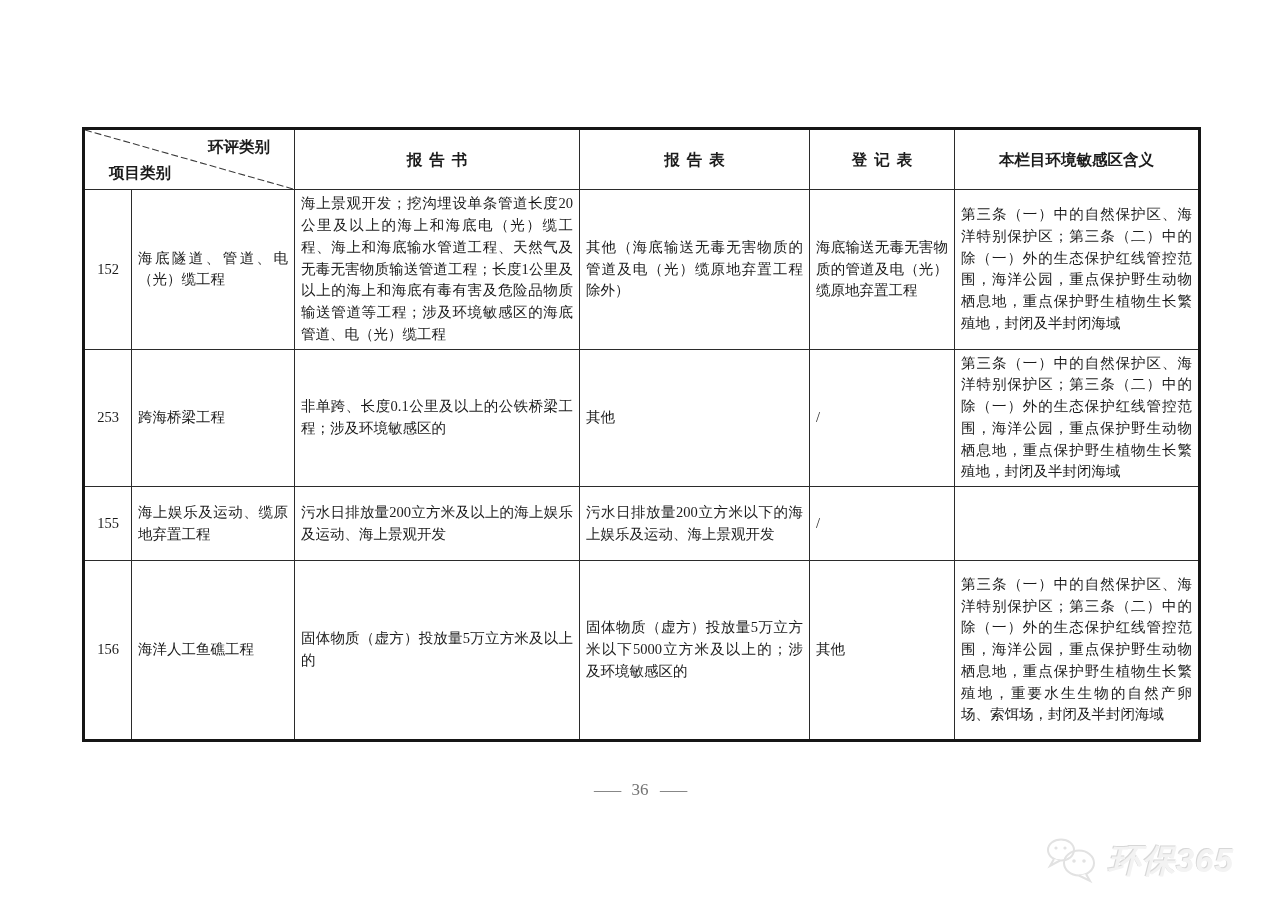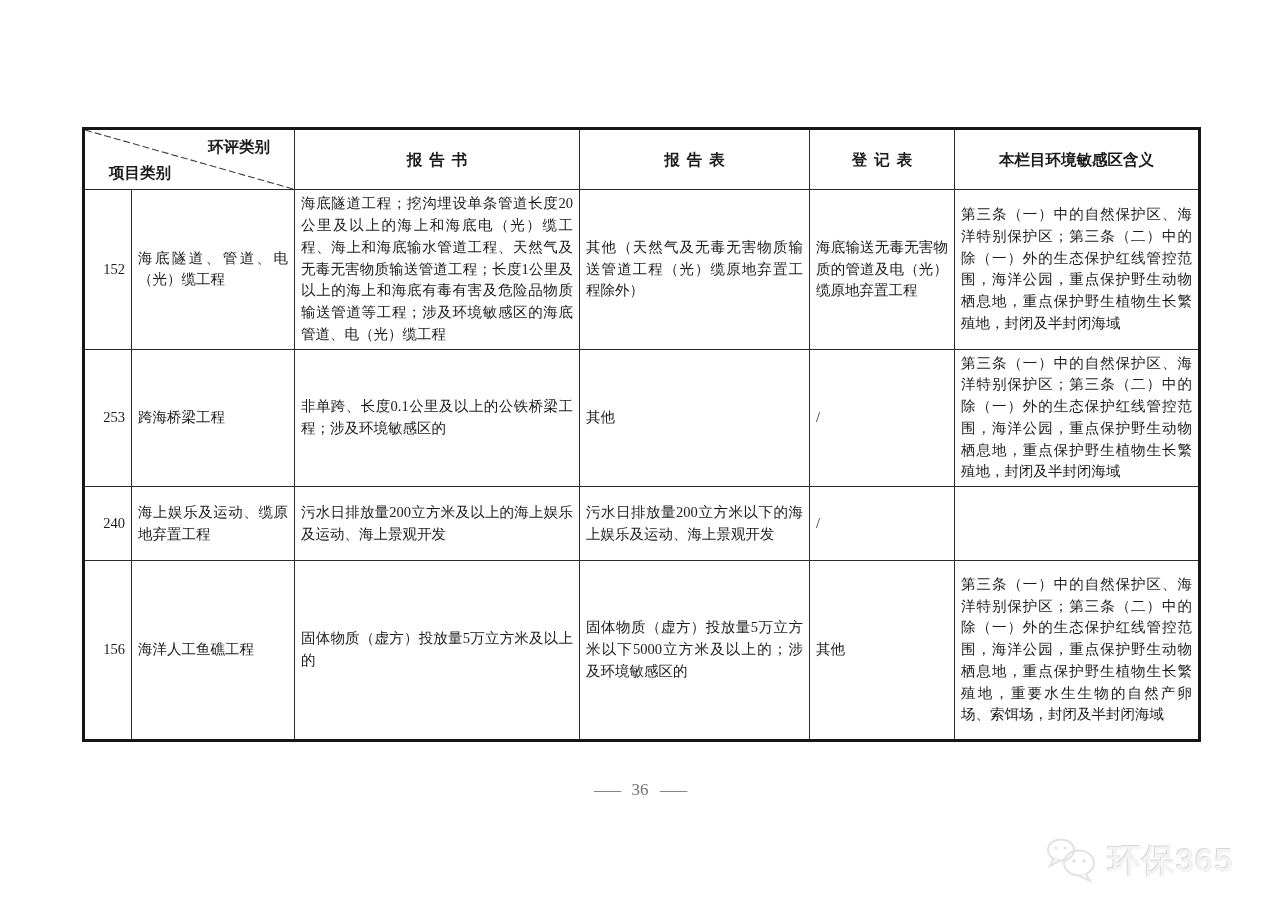--- a/index.html
+++ b/index.html
@@ -23,29 +23,29 @@
   tr.hdr td {
     font-family:"Liberation Sans","DejaVu Sans",sans-serif;
     font-weight:bold; font-size:15.5px; text-align:center; padding:18px;
   }
   .spaced { letter-spacing:0.45em; text-indent:0.45em; }
   .corner-cell { position:relative; padding:4px !important; }
   .corner-svg { position:absolute; left:0; top:0; width:100%; height:100%; display:block; }
   .corner-tr { position:absolute; top:5px; right:24px; font-weight:bold; }
   .corner-bl { position:absolute; bottom:5px; left:24px; font-weight:bold; }
   .jt { text-align:justify; }
-  .serial { text-align:right; font-size:14px; }
+  .serial { text-align:center; font-size:14px; }
   .footer {
     position:absolute; left:0; top:780px; width:100%;
     text-align:center; font-size:17px; color:#737373;
   }
   .footer .dash { display:inline-block; margin:0 16px; transform:scaleX(1.6); }
   .watermark {
     position:absolute; right:46px; bottom:20px;
-    display:flex; align-items:center; gap:7px;
+    display:flex; align-items:center; gap:7px;font-style:italic;
   }
   .wm-text {
     font-family:"Liberation Sans","DejaVu Sans",sans-serif;
     font-size:33px; font-weight:bold; color:#f3f3f3;
     text-shadow:-1px -1px 0 #d7d7d7, 1px 1px 0 #ffffff;
     letter-spacing:1px;
   }
 </style>
 </head>
 <body>
@@ -70,38 +70,38 @@
     </td>
     <td class="spaced">报告书</td>
     <td class="spaced">报告表</td>
     <td class="spaced">登记表</td>
     <td>本栏目环境敏感区含义</td>
   </tr>
 
   <tr style="height:152px">
     <td class="serial">152</td>
     <td class="jt">海底隧道、管道、电（光）缆工程</td>
-    <td class="jt">海底隧道工程；挖沟埋设单条管道长度20公里及以上的海上和海底电（光）缆工程、海上和海底输水管道工程、天然气及无毒无害物质输送管道工程；长度1公里及以上的海上和海底有毒有害及危险品物质输送管道等工程；涉及环境敏感区的海底管道、电（光）缆工程</td>
-    <td class="jt">其他（天然气及无毒无害物质输送管道工程（光）缆原地弃置工程除外）</td>
+    <td class="jt">海上景观开发；挖沟埋设单条管道长度20公里及以上的海上和海底电（光）缆工程、海上和海底输水管道工程、天然气及无毒无害物质输送管道工程；长度1公里及以上的海上和海底有毒有害及危险品物质输送管道等工程；涉及环境敏感区的海底管道、电（光）缆工程</td>
+    <td class="jt">其他（海底输送无毒无害物质的管道及电（光）缆原地弃置工程除外）</td>
     <td class="jt">海底输送无毒无害物质的管道及电（光）缆原地弃置工程</td>
     <td class="jt">第三条（一）中的自然保护区、海洋特别保护区；第三条（二）中的除（一）外的生态保护红线管控范围，海洋公园，重点保护野生动物栖息地，重点保护野生植物生长繁殖地，封闭及半封闭海域</td>
   </tr>
 
   <tr style="height:133px">
     <td class="serial">253</td>
     <td class="jt">跨海桥梁工程</td>
     <td class="jt">非单跨、长度0.1公里及以上的公铁桥梁工程；涉及环境敏感区的</td>
     <td>其他</td>
     <td>/</td>
     <td class="jt">第三条（一）中的自然保护区、海洋特别保护区；第三条（二）中的除（一）外的生态保护红线管控范围，海洋公园，重点保护野生动物栖息地，重点保护野生植物生长繁殖地，封闭及半封闭海域</td>
   </tr>
 
 
   <tr style="height:74px">
-    <td class="serial">240</td>
+    <td class="serial">155</td>
     <td class="jt">海上娱乐及运动、缆原地弃置工程</td>
     <td class="jt">污水日排放量200立方米及以上的海上娱乐及运动、海上景观开发</td>
     <td class="jt">污水日排放量200立方米以下的海上娱乐及运动、海上景观开发</td>
     <td>/</td>
     <td></td>
   </tr>
 
   <tr style="height:180px">
     <td class="serial">156</td>
     <td class="jt">海洋人工鱼礁工程</td>

